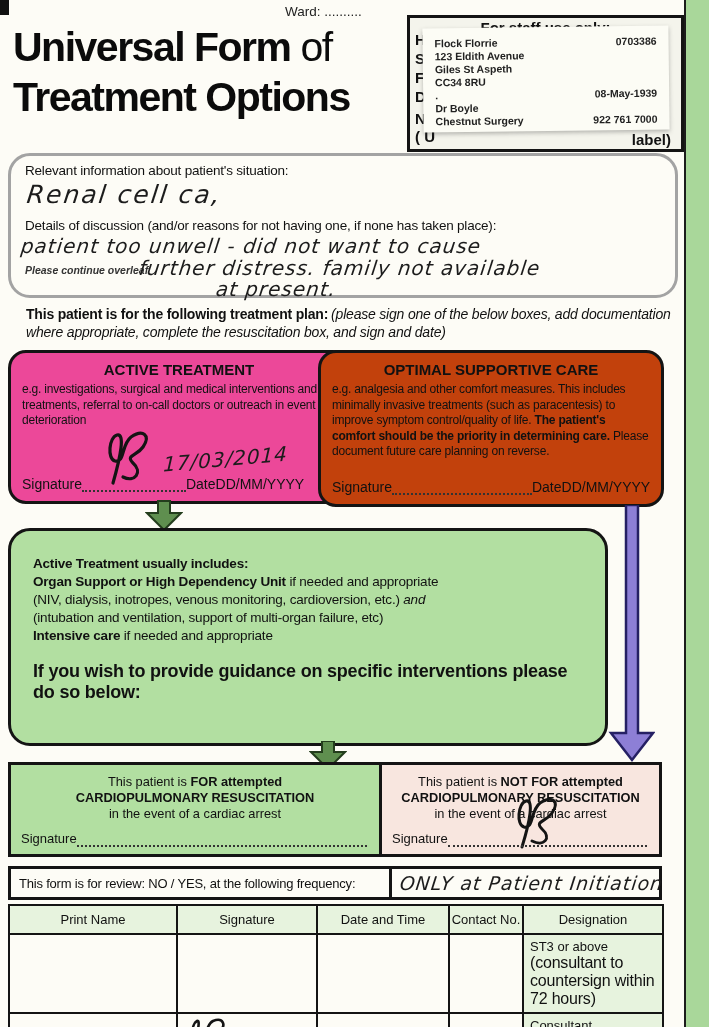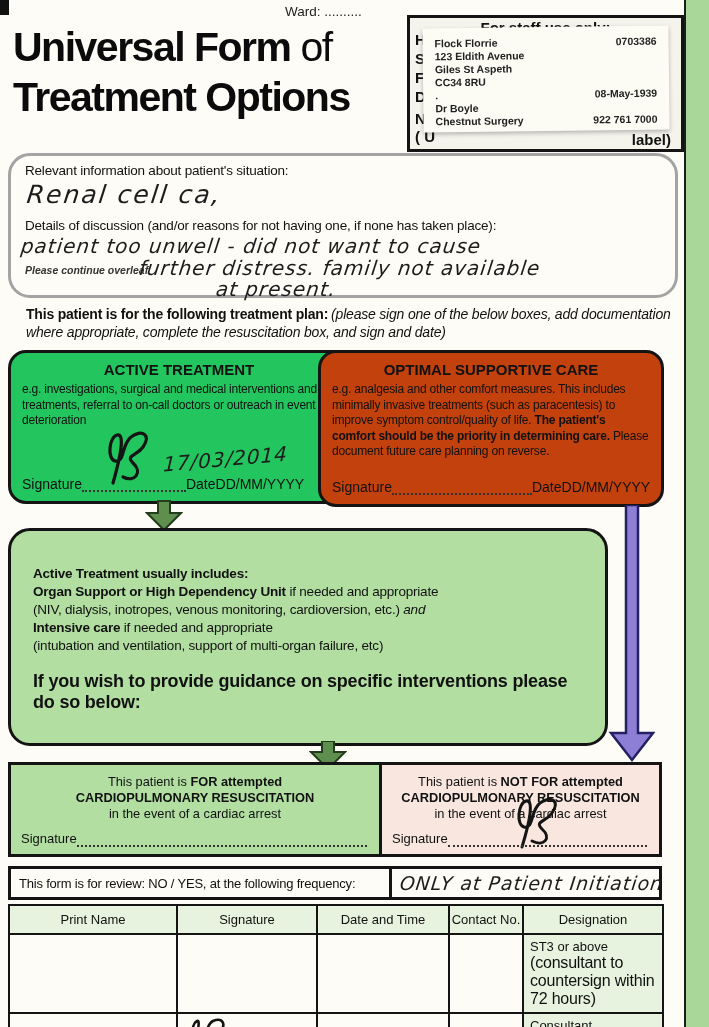--- a/index.html
+++ b/index.html
@@ -35,37 +35,37 @@
   .hw-info{position:absolute;left:16px;top:24px;font-size:25px;letter-spacing:2px;}
   .hw-d1{position:absolute;left:10px;top:78px;font-size:20px;letter-spacing:1px;white-space:nowrap;}
   .hw-d2{position:absolute;left:128px;top:100px;font-size:20px;letter-spacing:1px;white-space:nowrap;}
   .hw-d3{position:absolute;left:205px;top:121px;font-size:20px;letter-spacing:1px;white-space:nowrap;}
 
   .plan-p{left:26px;top:305px;width:652px;font-size:14px;line-height:18px;letter-spacing:-0.2px;}
   .plan-p i{margin-left:3px;}
 
   
   .opt-box{border:3px solid #141414;border-radius:18px;box-sizing:border-box;padding:6px 11px;}
-  .active-box{left:8px;top:350px;width:342px;height:154px;background:#22c55e;}
+  .active-box{left:8px;top:350px;width:342px;height:154px;background:#ec4899;}
   .optimal-box{left:318px;top:350px;width:346px;height:157px;background:#c2410c;}
   .opt-title{text-align:center;font-weight:700;font-size:15px;margin:2px 0 4px 0;}
   .opt-body{font-size:12px;line-height:15.5px;letter-spacing:-0.2px;}
   .sigrow{position:absolute;left:11px;right:11px;bottom:9px;font-size:14px;display:flex;align-items:flex-end;}
   .dots{display:inline-block;border-bottom:2.5px dotted #333;height:12px;flex:0 0 auto;}
   .fmt{letter-spacing:0;}
   .sig-scrawl-active{left:80px;top:72px;}
   .hw-date{position:absolute;left:152px;top:94px;font-size:20px;transform:rotate(-5deg) skewX(-7deg);letter-spacing:1px;}
 
   
   .garrow1{left:145px;top:500px;}
   .garrow2{left:309px;top:741px;}
   .parrow{left:603px;top:505px;}
 
   
-  .detail-box{left:8px;top:528px;width:600px;height:218px;background:#b2dfa1;border:3px solid #141414;border-radius:22px;box-sizing:border-box;padding:34px 22px 0 22px;}
+  .detail-box{left:8px;top:528px;width:600px;height:218px;background:#b2dfa1;border:3px solid #141414;border-radius:22px;box-sizing:border-box;padding:24px 22px 0 22px;}
   .detail-box .ln{font-size:13.5px;line-height:18px;letter-spacing:-0.2px;}
   .guidance{font-size:18px;font-weight:700;margin-top:16px;letter-spacing:-0.2px;}
 
   
   .cpr-wrap{left:8px;top:762px;width:654px;height:95px;border:3px solid #141414;box-sizing:border-box;display:flex;}
   .cpr-half{position:relative;box-sizing:border-box;padding-top:9px;font-size:12.8px;text-align:center;line-height:16px;}
   .cpr-for{width:368px;background:#b2dfa1;}
   .cpr-not{flex:1;background:#f8e6df;border-left:3px solid #141414;}
   .cpr-sig{position:absolute;left:10px;right:12px;bottom:7px;display:flex;align-items:flex-end;font-size:13px;}
   .cpr-sig .dots{flex:1 1 auto;}
@@ -176,22 +176,22 @@
 </svg>
 
 <svg class="abs parrow" width="52" height="258" viewBox="0 0 52 258">
   <polygon points="23,0 35,0 35,228 50,228 29,255 8,228 23,228" fill="#8d7fd6" stroke="#252064" stroke-width="2.5"></polygon>
 </svg>
 
 <div class="abs detail-box">
   <div class="ln"><b>Active Treatment usually includes:</b></div>
   <div class="ln"><b>Organ Support or High Dependency Unit</b><span> if needed and appropriate</span></div>
   <div class="ln"><span>(NIV, dialysis, inotropes, venous monitoring, cardioversion, etc.) </span><i>and</i></div>
+  <div class="ln">(intubation and ventilation, support of multi-organ failure, etc)</div>
   <div class="ln"><b>Intensive care</b><span> if needed and appropriate</span></div>
-  <div class="ln">(intubation and ventilation, support of multi-organ failure, etc)</div>
   <div class="guidance">If you wish to provide guidance on specific interventions please do so below:</div>
 </div>
 
 <svg class="abs garrow2" width="38" height="30" viewBox="0 0 38 30">
   <polygon points="13,0 25,0 25,11 36,11 19,28 2,11 13,11" fill="#5f8f4f" stroke="#233d1c" stroke-width="2"></polygon>
 </svg>
 
 <div class="abs cpr-wrap">
   <div class="cpr-half cpr-for">
     <div><span>This patient is </span><b>FOR attempted</b></div>

